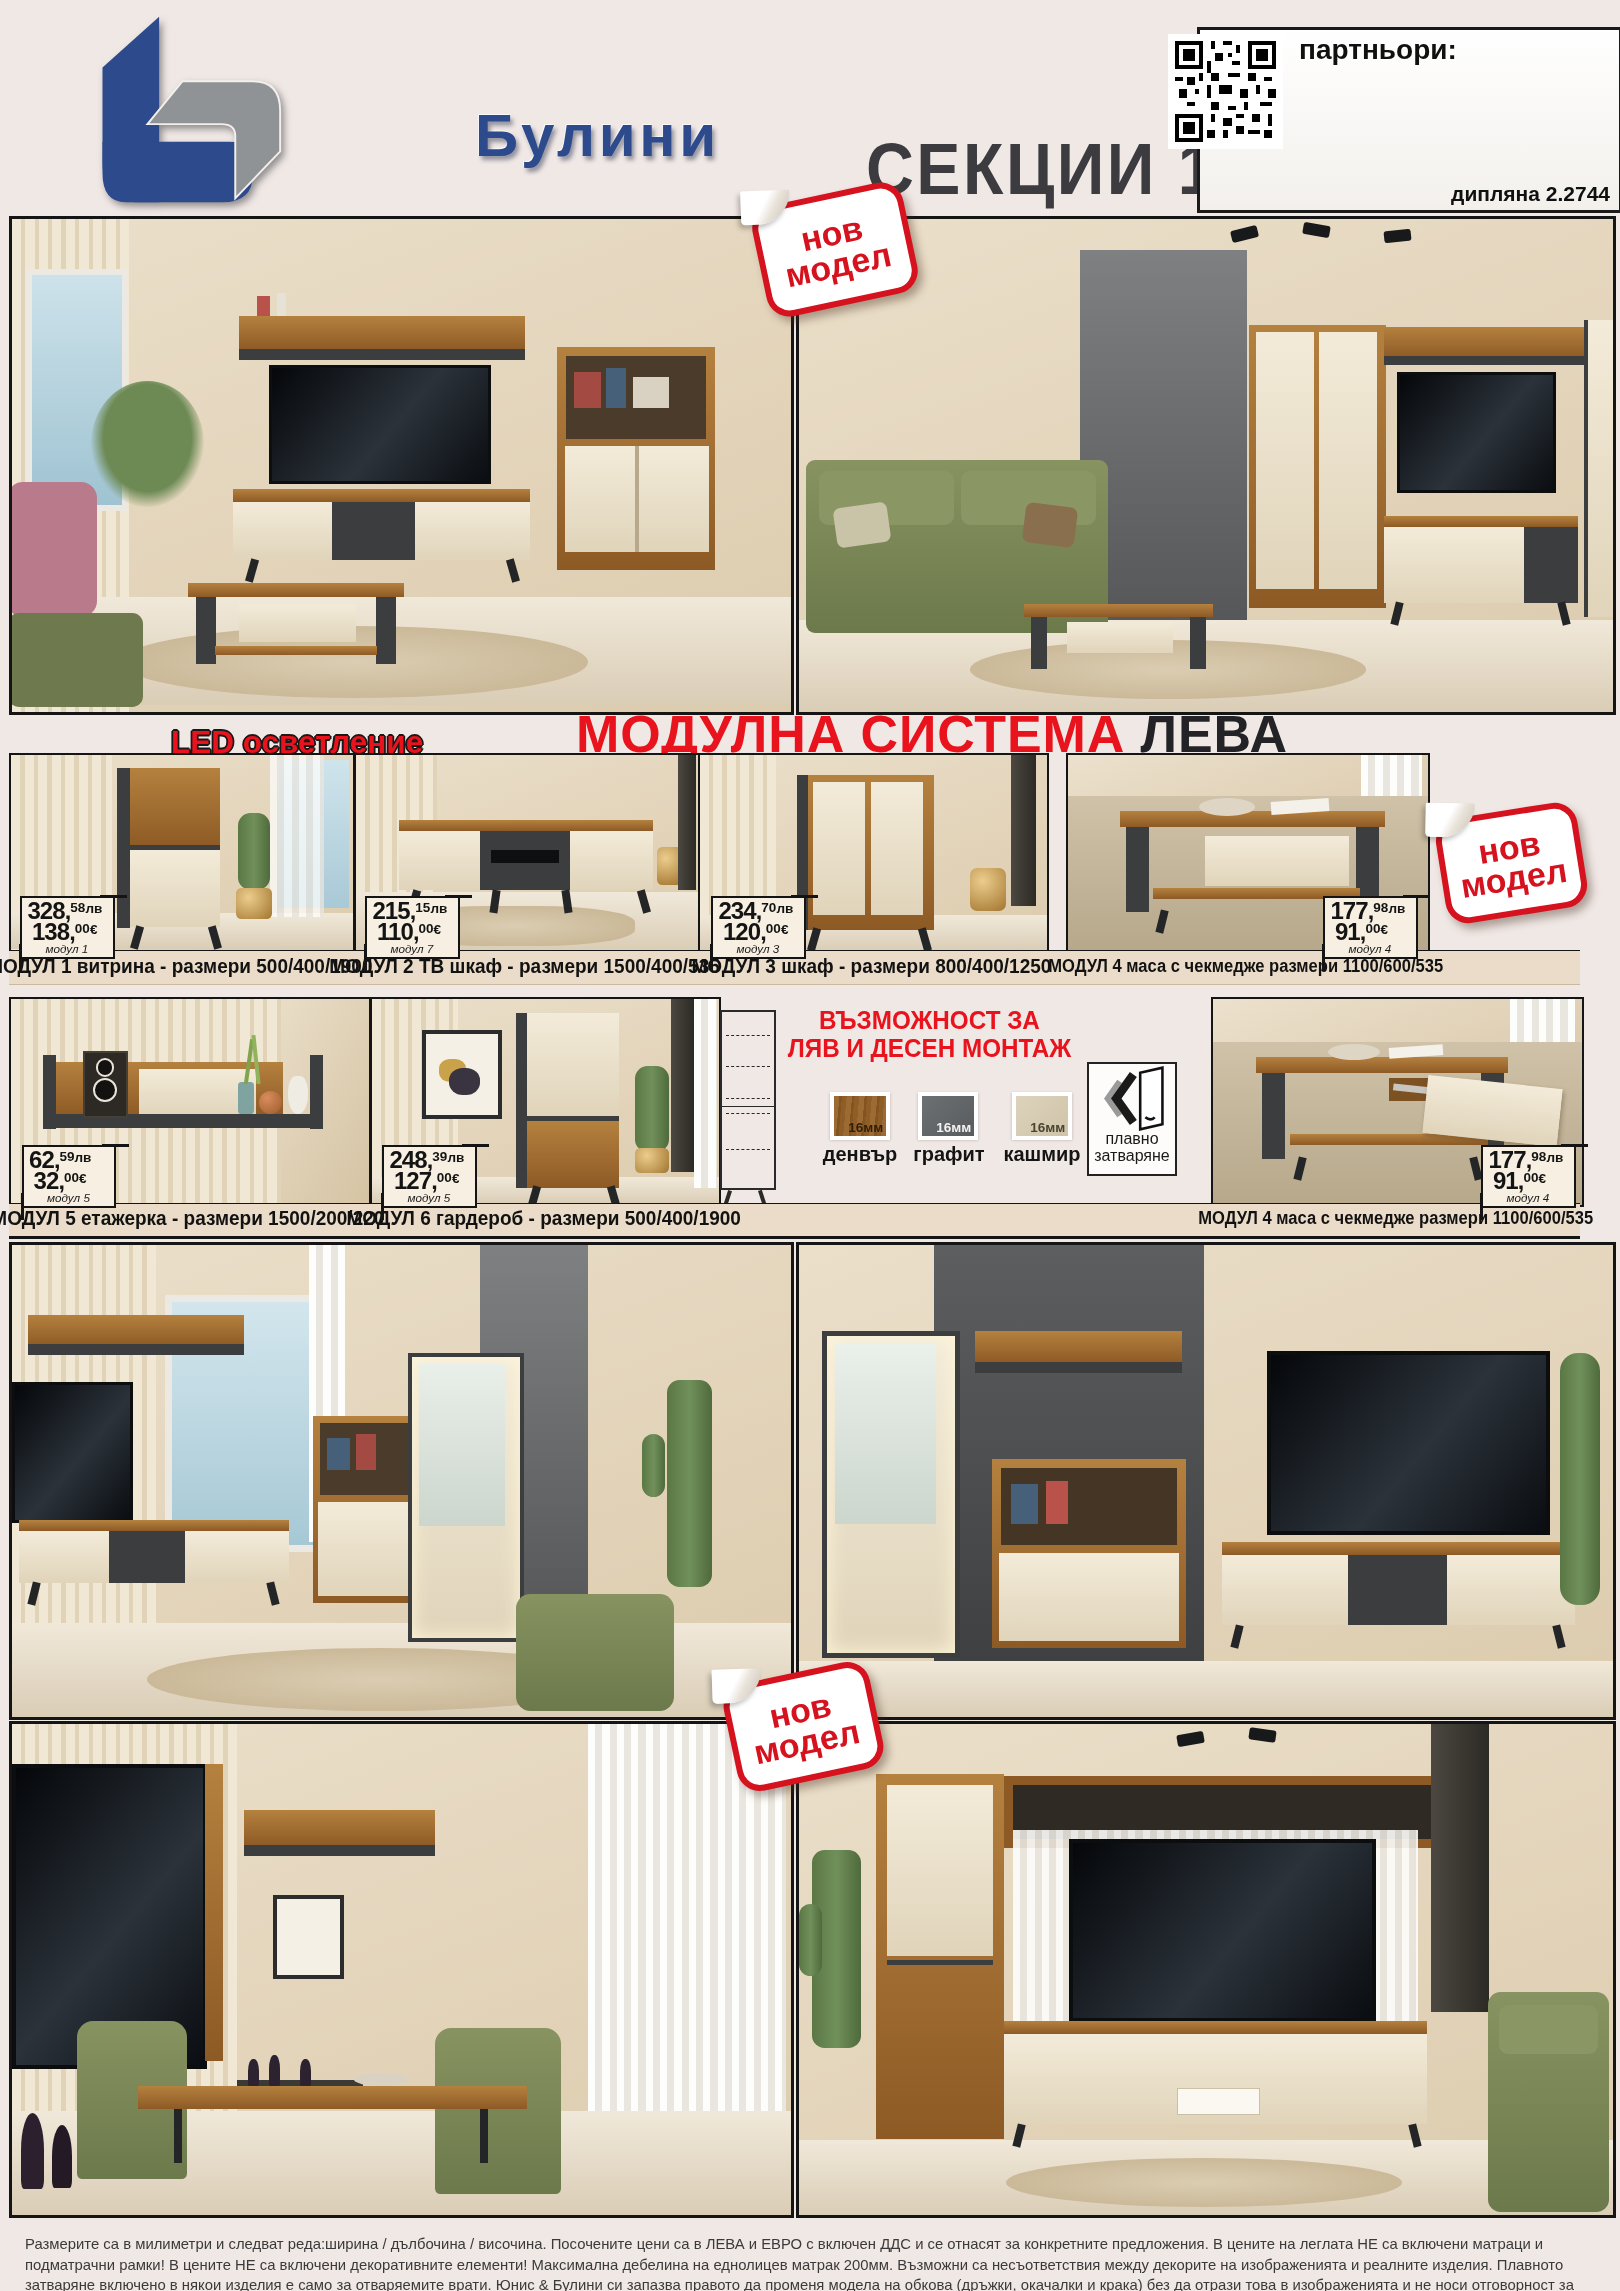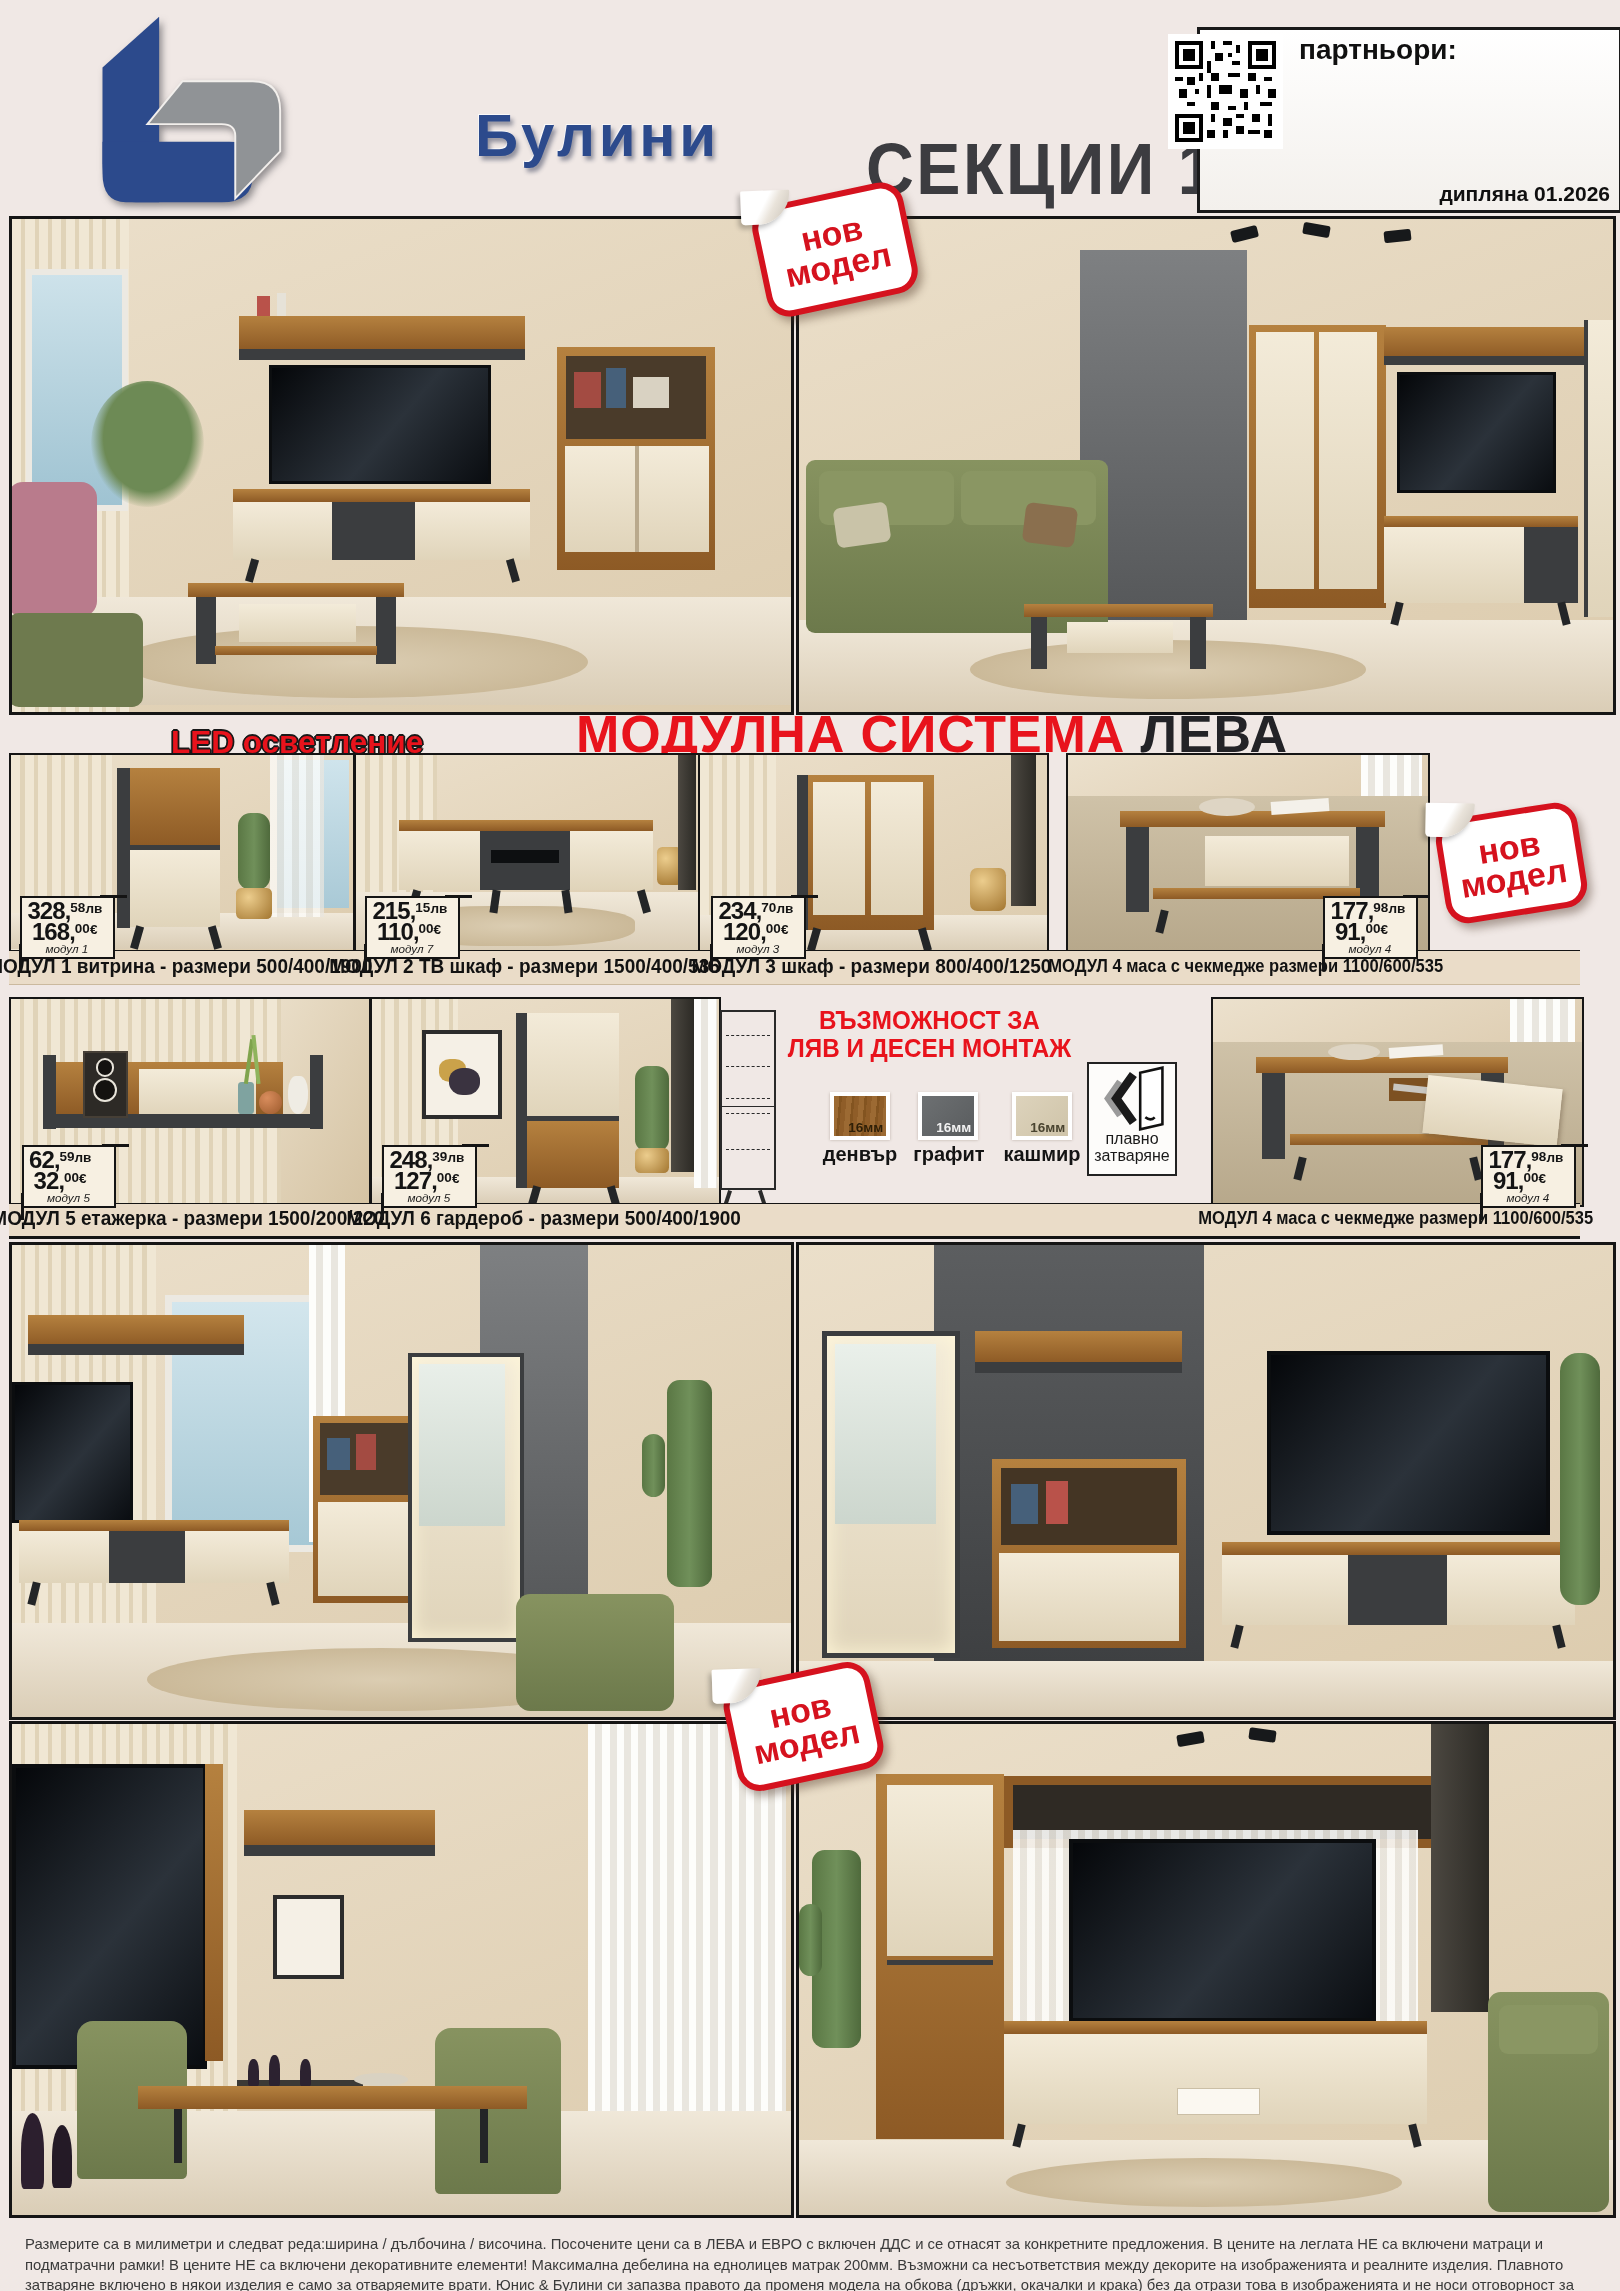--- a/index.html
+++ b/index.html
@@ -98,21 +98,21 @@
   <svg class="logo" viewBox="0 0 200 210">
     <path fill="#2c4a8c" d="M16,62 L74,10 L74,200 L50,200 Q16,200 16,160 Z"></path>
     <path fill="#2c4a8c" d="M16,138 L146,138 Q170,138 170,162 L170,172 Q170,200 138,200 L40,200 Q16,200 16,170 Z"></path>
     <path fill="#909396" stroke="#f2efec" stroke-width="2" d="M62,120 L98,76 L170,76 Q198,76 198,106 L198,148 L152,196 L152,132 Q152,120 138,120 Z"></path>
   </svg>
   <div class="brand2">Булини</div>
   <div class="sectitle">СЕКЦИИ 1</div>
 
   <div class="partners">
     <div class="partners-label">партньори:</div>
-    <div class="edition">дипляна 01.2026</div>
+    <div class="edition">дипляна 2.2744</div>
     <div class="qrtile">
       <svg width="101" height="101" viewBox="0 0 25 25" shape-rendering="crispEdges">
         <rect width="25" height="25" fill="#fff"></rect>
         <g fill="#000">
           <rect x="0" y="0" width="7" height="7"></rect>
             <rect x="18" y="0" width="7" height="7"></rect>
             <rect x="0" y="18" width="7" height="7"></rect>
           <rect x="1" y="1" width="5" height="5" fill="#fff"></rect>
             <rect x="19" y="1" width="5" height="5" fill="#fff"></rect>
             <rect x="1" y="19" width="5" height="5" fill="#fff"></rect>
@@ -297,21 +297,21 @@
     </div>
   <div class="caption" style="left:698px;top:950px;width:347px;height:33px;">
       <span>МОДУЛ 3 шкаф - размери 800/400/1250</span>
     </div>
   <div class="caption small" style="left:1066px;top:950px;width:360px;height:33px;">
       <span>МОДУЛ 4 маса с чекмедже  размери 1100/600/535</span>
     </div>
 
   <div class="pricebox" style="left:20px;top:896px;">
     <div class="pl"><span>328</span><span class="pc">,</span><span class="ps">58</span><span class="pu">лв</span></div>
-    <div class="pl pe"><span>168</span><span class="pc">,</span><span class="ps">00</span><span class="pu">€</span></div>
+    <div class="pl pe"><span>138</span><span class="pc">,</span><span class="ps">00</span><span class="pu">€</span></div>
     <div class="pt">модул 1</div>
   </div>
   <div class="pricebox" style="left:365px;top:896px;">
     <div class="pl"><span>215</span><span class="pc">,</span><span class="ps">15</span><span class="pu">лв</span></div>
     <div class="pl pe"><span>110</span><span class="pc">,</span><span class="ps">00</span><span class="pu">€</span></div>
     <div class="pt">модул 7</div>
   </div>
   <div class="pricebox" style="left:711px;top:896px;">
     <div class="pl"><span>234</span><span class="pc">,</span><span class="ps">70</span><span class="pu">лв</span></div>
     <div class="pl pe"><span>120</span><span class="pc">,</span><span class="ps">00</span><span class="pu">€</span></div>

